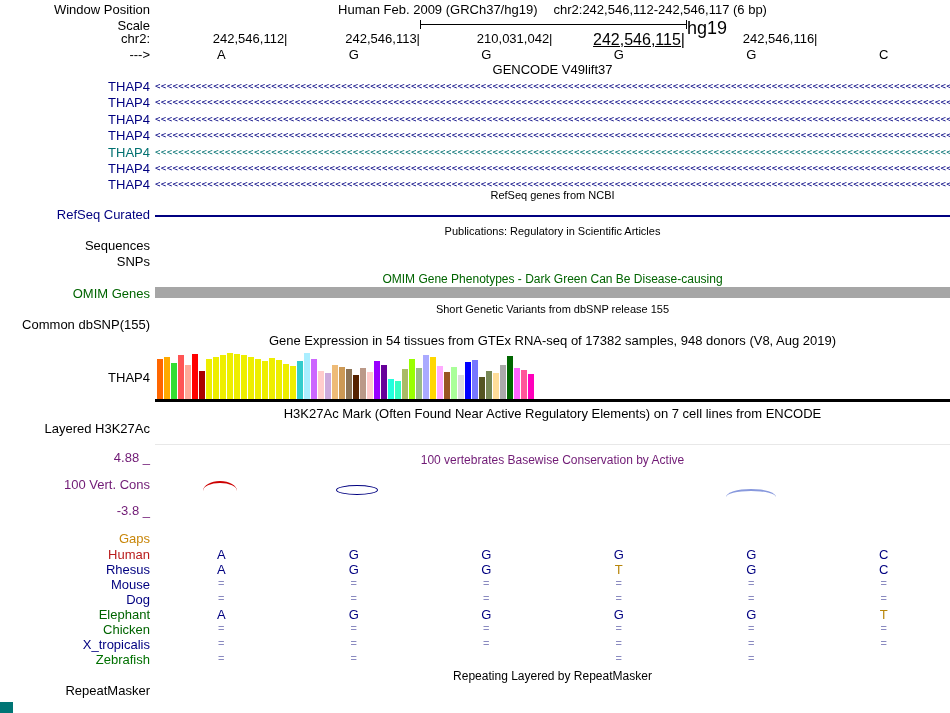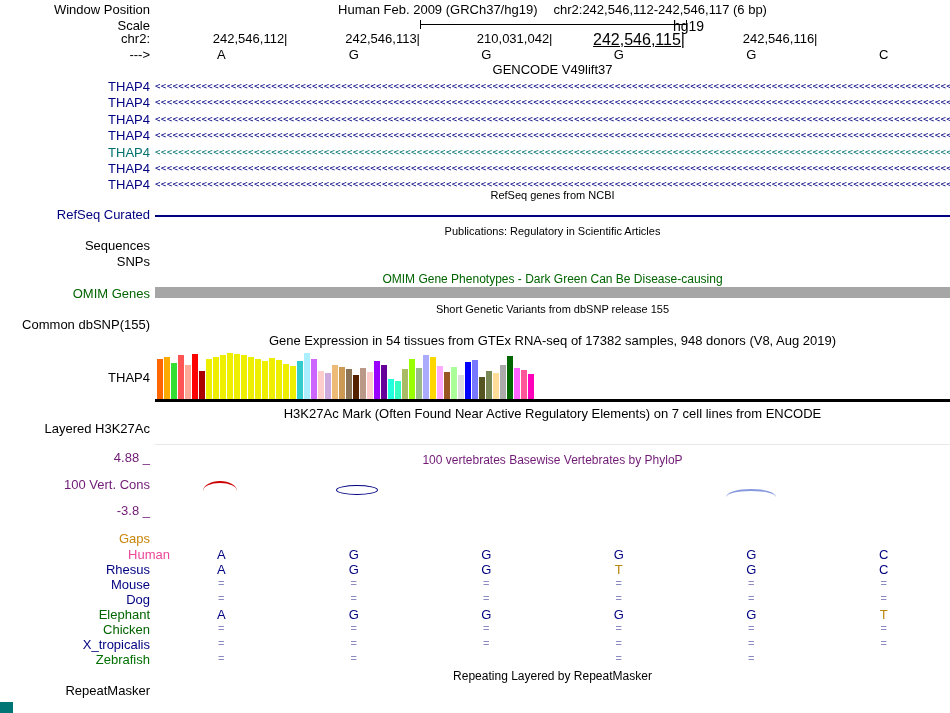--- a/index.html
+++ b/index.html
@@ -25,21 +25,21 @@
 
   <div class="lbl" style="top:2px">Window Position</div>
   <div class="title" style="top:2px">
     <span>Human Feb. 2009 (GRCh37/hg19)</span><span style="display:inline-block;width:16px"></span><span>chr2:242,546,112-242,546,117 (6 bp)</span>
   </div>
 
   <div class="lbl" style="top:18px">Scale</div>
   <div class="scalebar">
       <div class="scalebar-line"></div>
     </div>
-  <div style="position:absolute;left:673px;top:18px;font-size:14px">hg19</div>
+  <div style="position:absolute;left:687px;top:18px;font-size:18px">hg19</div>
 
   <div class="lbl" style="top:31px">chr2:</div>
   <div class="lbl" style="top:47px">---&gt;</div>
 
   <div class="title" style="top:62px">GENCODE V49lift37</div>
 
   <div class="title t11" style="top:189px">RefSeq genes from NCBI</div>
   <div class="lbl navy" style="top:207px">RefSeq Curated</div>
   <div class="hline" style="top:215px;height:2px;background:#000080"></div>
 
@@ -56,21 +56,21 @@
 
   <div class="title" style="top:333px">Gene Expression in 54 tissues from GTEx RNA-seq of 17382 samples, 948 donors (V8, Aug 2019)</div>
   <div class="lbl" style="top:370px">THAP4</div>
   <div class="hline" style="top:399px;height:3px;background:#000"></div>
 
   <div class="title" style="top:406px">H3K27Ac Mark (Often Found Near Active Regulatory Elements) on 7 cell lines from ENCODE</div>
   <div class="lbl" style="top:421px">Layered H3K27Ac</div>
   <div class="hline" style="top:444px;height:1px;background:#e8e8e8"></div>
 
   <div class="lbl blue" style="top:450px">4.88 _</div>
-  <div class="title t12 blue" style="top:453px">100 vertebrates Basewise Vertebrates by PhyloP</div>
+  <div class="title t12 blue" style="top:453px">100 vertebrates Basewise Conservation by Active</div>
   <div class="lbl blue" style="top:477px">100 Vert. Cons</div>
   <div class="lbl blue" style="top:503px">-3.8 _</div>
 
   <div class="lbl tan" style="top:531px">Gaps</div>
 
   <div class="title t12" style="top:669px">Repeating Layered by RepeatMasker</div>
   <div class="lbl" style="top:683px">RepeatMasker</div>
 
   <div style="position:absolute;left:0;top:702px;width:13px;height:11px;background:#007575"></div>
 
@@ -151,21 +151,21 @@
       <div style="flex: 0 0 auto; width: 6px; margin-right: 1px; height: 26px; background: rgb(255, 221, 153);"></div>
       <div style="flex: 0 0 auto; width: 6px; margin-right: 1px; height: 34px; background: rgb(170, 170, 170);"></div>
       <div style="flex: 0 0 auto; width: 6px; margin-right: 1px; height: 43px; background: rgb(0, 102, 0);"></div>
       <div style="flex: 0 0 auto; width: 6px; margin-right: 1px; height: 31px; background: rgb(255, 102, 255);"></div>
       <div style="flex: 0 0 auto; width: 6px; margin-right: 1px; height: 29px; background: rgb(255, 85, 153);"></div>
       <div style="flex: 0 0 auto; width: 6px; margin-right: 1px; height: 25px; background: rgb(255, 0, 187);"></div>
     </div>
     <div style="position: absolute; left: 203px; width: 34px; top: 481px; height: 8px; border-top: 2px solid rgb(204, 0, 0); border-radius: 50% 50% 0px 0px / 100% 100% 0px 0px;"></div>
     <div style="position: absolute; left: 336px; width: 40px; top: 485px; height: 8px; border: 1px solid rgb(0, 0, 128); border-radius: 50%;"></div>
     <div style="position: absolute; left: 726px; width: 50px; top: 489px; height: 6px; border-top: 2px solid rgb(136, 153, 221); border-radius: 50% 50% 0px 0px / 100% 100% 0px 0px;"></div>
-    <div style="position: absolute; top: 547px; left: 0px; width: 150px; text-align: right; font-size: 13px; color: #ec4899; margin-left: 20px;">Human</div>
+    <div style="position: absolute; top: 547px; left: 0px; width: 150px; text-align: right; font-size: 13px; color: #b91c1c;">Human</div>
     <div style="position: absolute; top: 547px; left: 155px; width: 132.5px; text-align: center; font-size: 13px; color: rgb(0, 0, 128);">A</div>
     <div style="position: absolute; top: 547px; left: 287.5px; width: 132.5px; text-align: center; font-size: 13px; color: rgb(0, 0, 128);">G</div>
     <div style="position: absolute; top: 547px; left: 420px; width: 132.5px; text-align: center; font-size: 13px; color: rgb(0, 0, 128);">G</div>
     <div style="position: absolute; top: 547px; left: 552.5px; width: 132.5px; text-align: center; font-size: 13px; color: rgb(0, 0, 128);">G</div>
     <div style="position: absolute; top: 547px; left: 685px; width: 132.5px; text-align: center; font-size: 13px; color: rgb(0, 0, 128);">G</div>
     <div style="position: absolute; top: 547px; left: 817.5px; width: 132.5px; text-align: center; font-size: 13px; color: rgb(0, 0, 128);">C</div>
     <div style="position: absolute; top: 562px; left: 0px; width: 150px; text-align: right; font-size: 13px; color: rgb(0, 0, 128);">Rhesus</div>
     <div style="position: absolute; top: 562px; left: 155px; width: 132.5px; text-align: center; font-size: 13px; color: rgb(0, 0, 128);">A</div>
     <div style="position: absolute; top: 562px; left: 287.5px; width: 132.5px; text-align: center; font-size: 13px; color: rgb(0, 0, 128);">G</div>
     <div style="position: absolute; top: 562px; left: 420px; width: 132.5px; text-align: center; font-size: 13px; color: rgb(0, 0, 128);">G</div>

